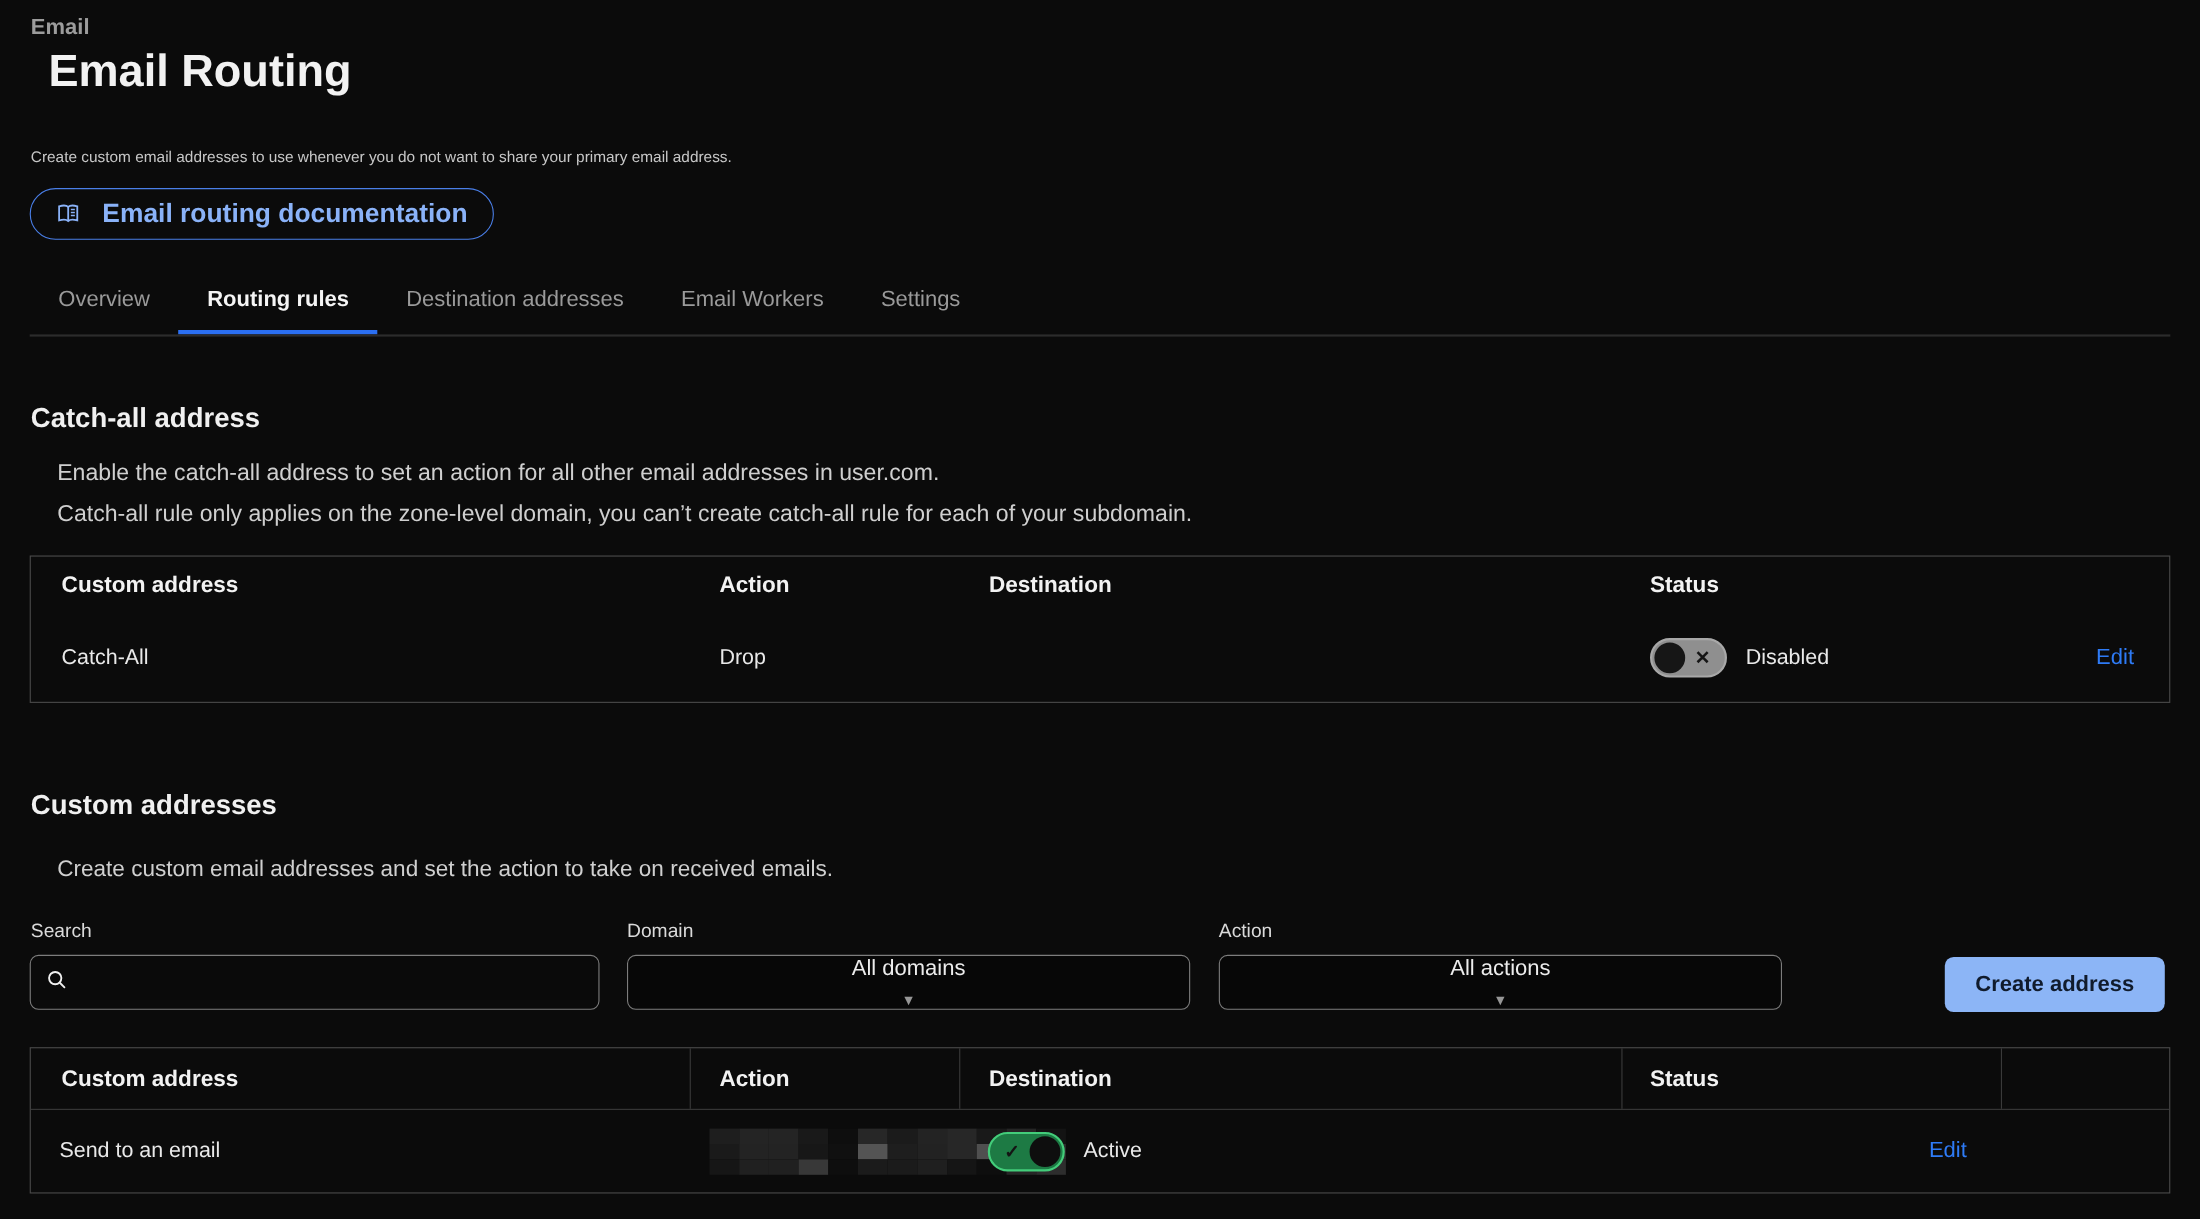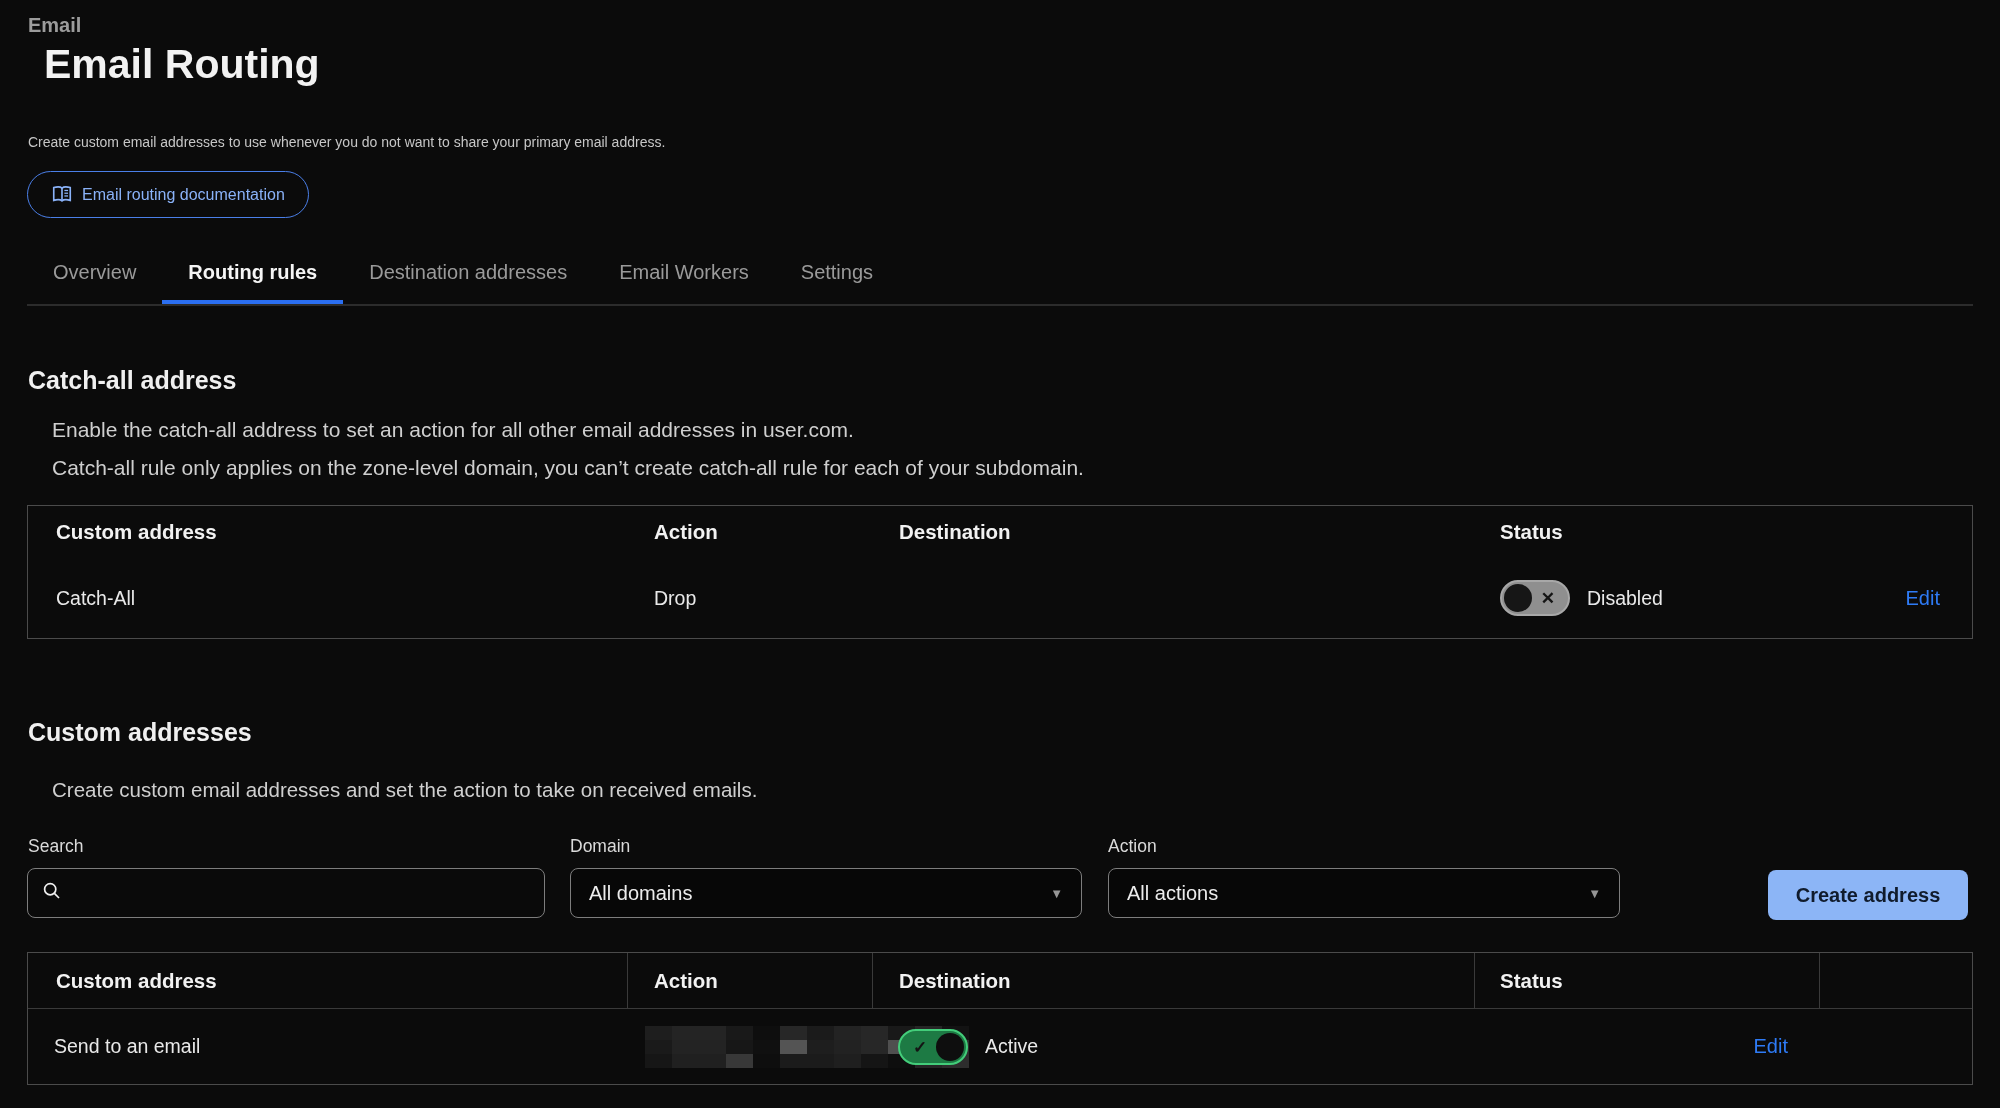--- a/index.html
+++ b/index.html
@@ -12,24 +12,24 @@
     overflow:hidden;
   }
   .abs { position:absolute; }
 
   
   .breadcrumb { left:28px; top:14px; font-size:20px; font-weight:700; color:#9c9c9c; }
   .page-title { left:27px; top:40px; font-size:41px; line-height:48px; font-weight:700; color:#f2f2f2;margin-left:17px; }
   .page-desc  { left:28px; top:128px; font-size:14px; line-height:28px; color:#c7c7c7; }
   .doc-btn {
     left:27px; top:171px; height:47px; padding:0 23px;
-    display:inline-flex; align-items:center; gap:9px;
+    display:inline-flex; align-items:center; gap:20px;
     border:1.5px solid var(--doc_button_border,#4a7fe8); border-radius:24px;
     background:transparent; color:var(--doc_button_blue,#8ab2f8);
-    font-size:16px; font-weight:400; cursor:pointer;
+    font-size:24px; font-weight:700; cursor:pointer;
     font-family:"Liberation Sans", sans-serif;
   }
   .doc-btn svg { display:block; }
 
   
   .tabs { left:27px; top:252px; display:flex; }
   .tab { padding:0 26px; height:52px; font-size:20px; line-height:40px; color:#9a9a9a; position:relative; cursor:pointer; }
   .tab.active { color:#f5f5f5; font-weight:700; }
   .tab.active::after { content:""; position:absolute; left:0; right:0; bottom:0; height:4px; background:var(--accent_blue,#2b6ff2); }
   .tabs-divider { left:27px; width:1946px; top:304px; height:2px; background:#2c2c2c; }
@@ -75,21 +75,21 @@
   .toggle.on .knob { right:2px; background:#0e0e0e; }
   .toggle.on .glyph { left:13px; }
 
   
   .filter-label { top:836px; font-size:17.5px; color:#dadada; }
   .lbl-search { left:28px; }
   .lbl-domain { left:570px; }
   .lbl-action { left:1108px; }
   .search-box { left:27px; top:868px; width:518px; height:50px; border:1px solid #7d7d7d; border-radius:8px; background:#0a0a0a; display:flex; align-items:center; padding-left:14px; gap:10px; }
   .search-box input { flex:1; background:transparent; border:none; outline:none; color:#ececec; font-size:20px; font-family:"Liberation Sans", sans-serif; height:100%; }
-  .select { top:868px; width:512px; height:50px; border:1px solid #7d7d7d; border-radius:8px; background:#070707; display:flex; align-items:center; padding:0 18px; font-size:20px; color:#ececec; cursor:pointer; justify-content:space-between; }
+  .select { top:868px; width:512px; height:50px; border:1px solid #7d7d7d; border-radius:8px; background:#070707; display:flex; align-items:center; padding:0 18px; font-size:20px; color:#ececec; cursor:pointer; justify-content:space-between;flex-direction:column; }
   .sel-domain { left:570px; }
   .sel-action { left:1108px; }
   .caret { font-size:13px; color:#969696; }
   .create-btn {
     left:1768px; top:870px; width:200px; height:50px;
     background:var(--create_button_bg,#8cb5f6); color:var(--create_button_text,#101b2c);
     border:none; border-radius:8px; font-size:20px; font-weight:600; cursor:pointer;
     font-family:"Liberation Sans", sans-serif;
   }
 

